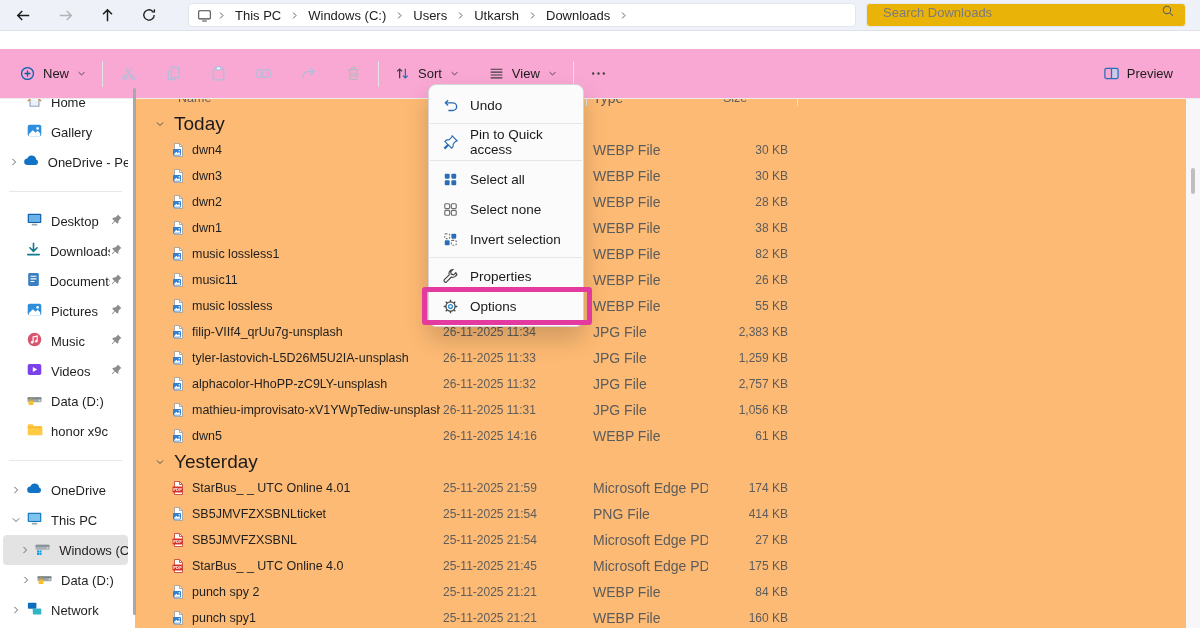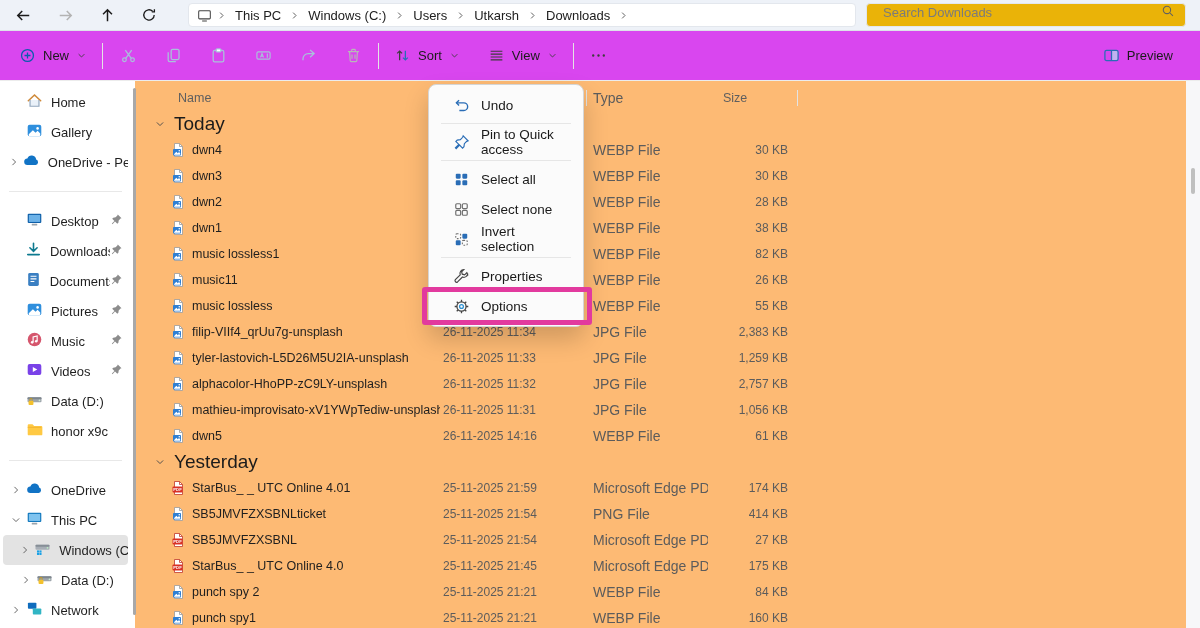--- a/index.html
+++ b/index.html
@@ -22,21 +22,21 @@
   .crumbs{display:flex;align-items:center;gap:2px;font-size:13px;color:#202020;white-space:nowrap}
   .crumb{padding:1px 6px;border-radius:3px}
   .searchbar{position:absolute;left:866px;top:3px;width:320px;height:24px;background:#eab308;
              border:1px solid #e3e7ed;border-radius:4px;display:flex;align-items:flex-start;
              padding:0 10px 0 14px;box-sizing:border-box}
   .searchbar input{border:none;outline:none;flex:1;font-size:13px;color:#202020;background:transparent;
                    font-family:inherit}
   .searchbar input::placeholder{color:#7b7b7b}
 
   
-  .toolbar{position:absolute;left:0;top:31px;right:0;height:49px;background:#d946ef;
+  .toolbar{position:absolute;left:0;top:49px;right:0;height:49px;background:#f9a8d4;
            border-bottom:1px solid #ececec;display:flex;align-items:center;z-index:5}
   .tbtn{display:flex;align-items:center;gap:7px;height:34px;padding:0 9px;border-radius:4px;font-size:13px}
   .tsep{width:1px;height:26px;background:#e4e4e4;margin:0 6px}
   .iconbtn{width:38px;height:34px;display:flex;align-items:center;justify-content:center;border-radius:4px}
   .tb-right{margin-left:auto;margin-right:18px}
 
   
   .sidebar{position:absolute;left:0;top:80px;width:131px;bottom:0;background:#fff;
            padding-top:7px;overflow:hidden;white-space:nowrap}
   .sitem{height:30px;display:flex;align-items:center;border-radius:4px;margin:0 3px;
@@ -69,21 +69,21 @@
   .frow .c-name{padding-left:35px;gap:6px}
   .fname{overflow:hidden;white-space:nowrap;color:#1f1f1f}
 
   
   .vtrack{position:absolute;right:0;top:80px;width:14px;bottom:0;background:#f7f7f9;z-index:4}
   .vthumb{position:absolute;right:5px;top:88px;width:4px;height:26px;background:#bfbfbf;border-radius:2px}
 
   
   .ctxmenu{position:absolute;left:428px;top:84px;width:156px;background:#fbfbfb;
            border:1px solid #d5d5d5;border-radius:8px;box-shadow:0 12px 24px rgba(0,0,0,.18);
-           padding:5px 11px;z-index:40;box-sizing:border-box}
+           padding:5px 0;z-index:40;box-sizing:border-box}
   .mitem{height:30px;display:flex;align-items:center;gap:11px;padding:0 13px;font-size:13.5px;color:#191919}
   .msep{height:1px;background:#e6e6e6;margin:3px 1px}
   .hlbox{position:absolute;border:5px solid #e23a9e;border-radius:3px;z-index:45;pointer-events:none}
 </style>
 </head>
 <body>
 
 <div class="topbar">
   <div class="navbtns">
     <div class="navbtn">

